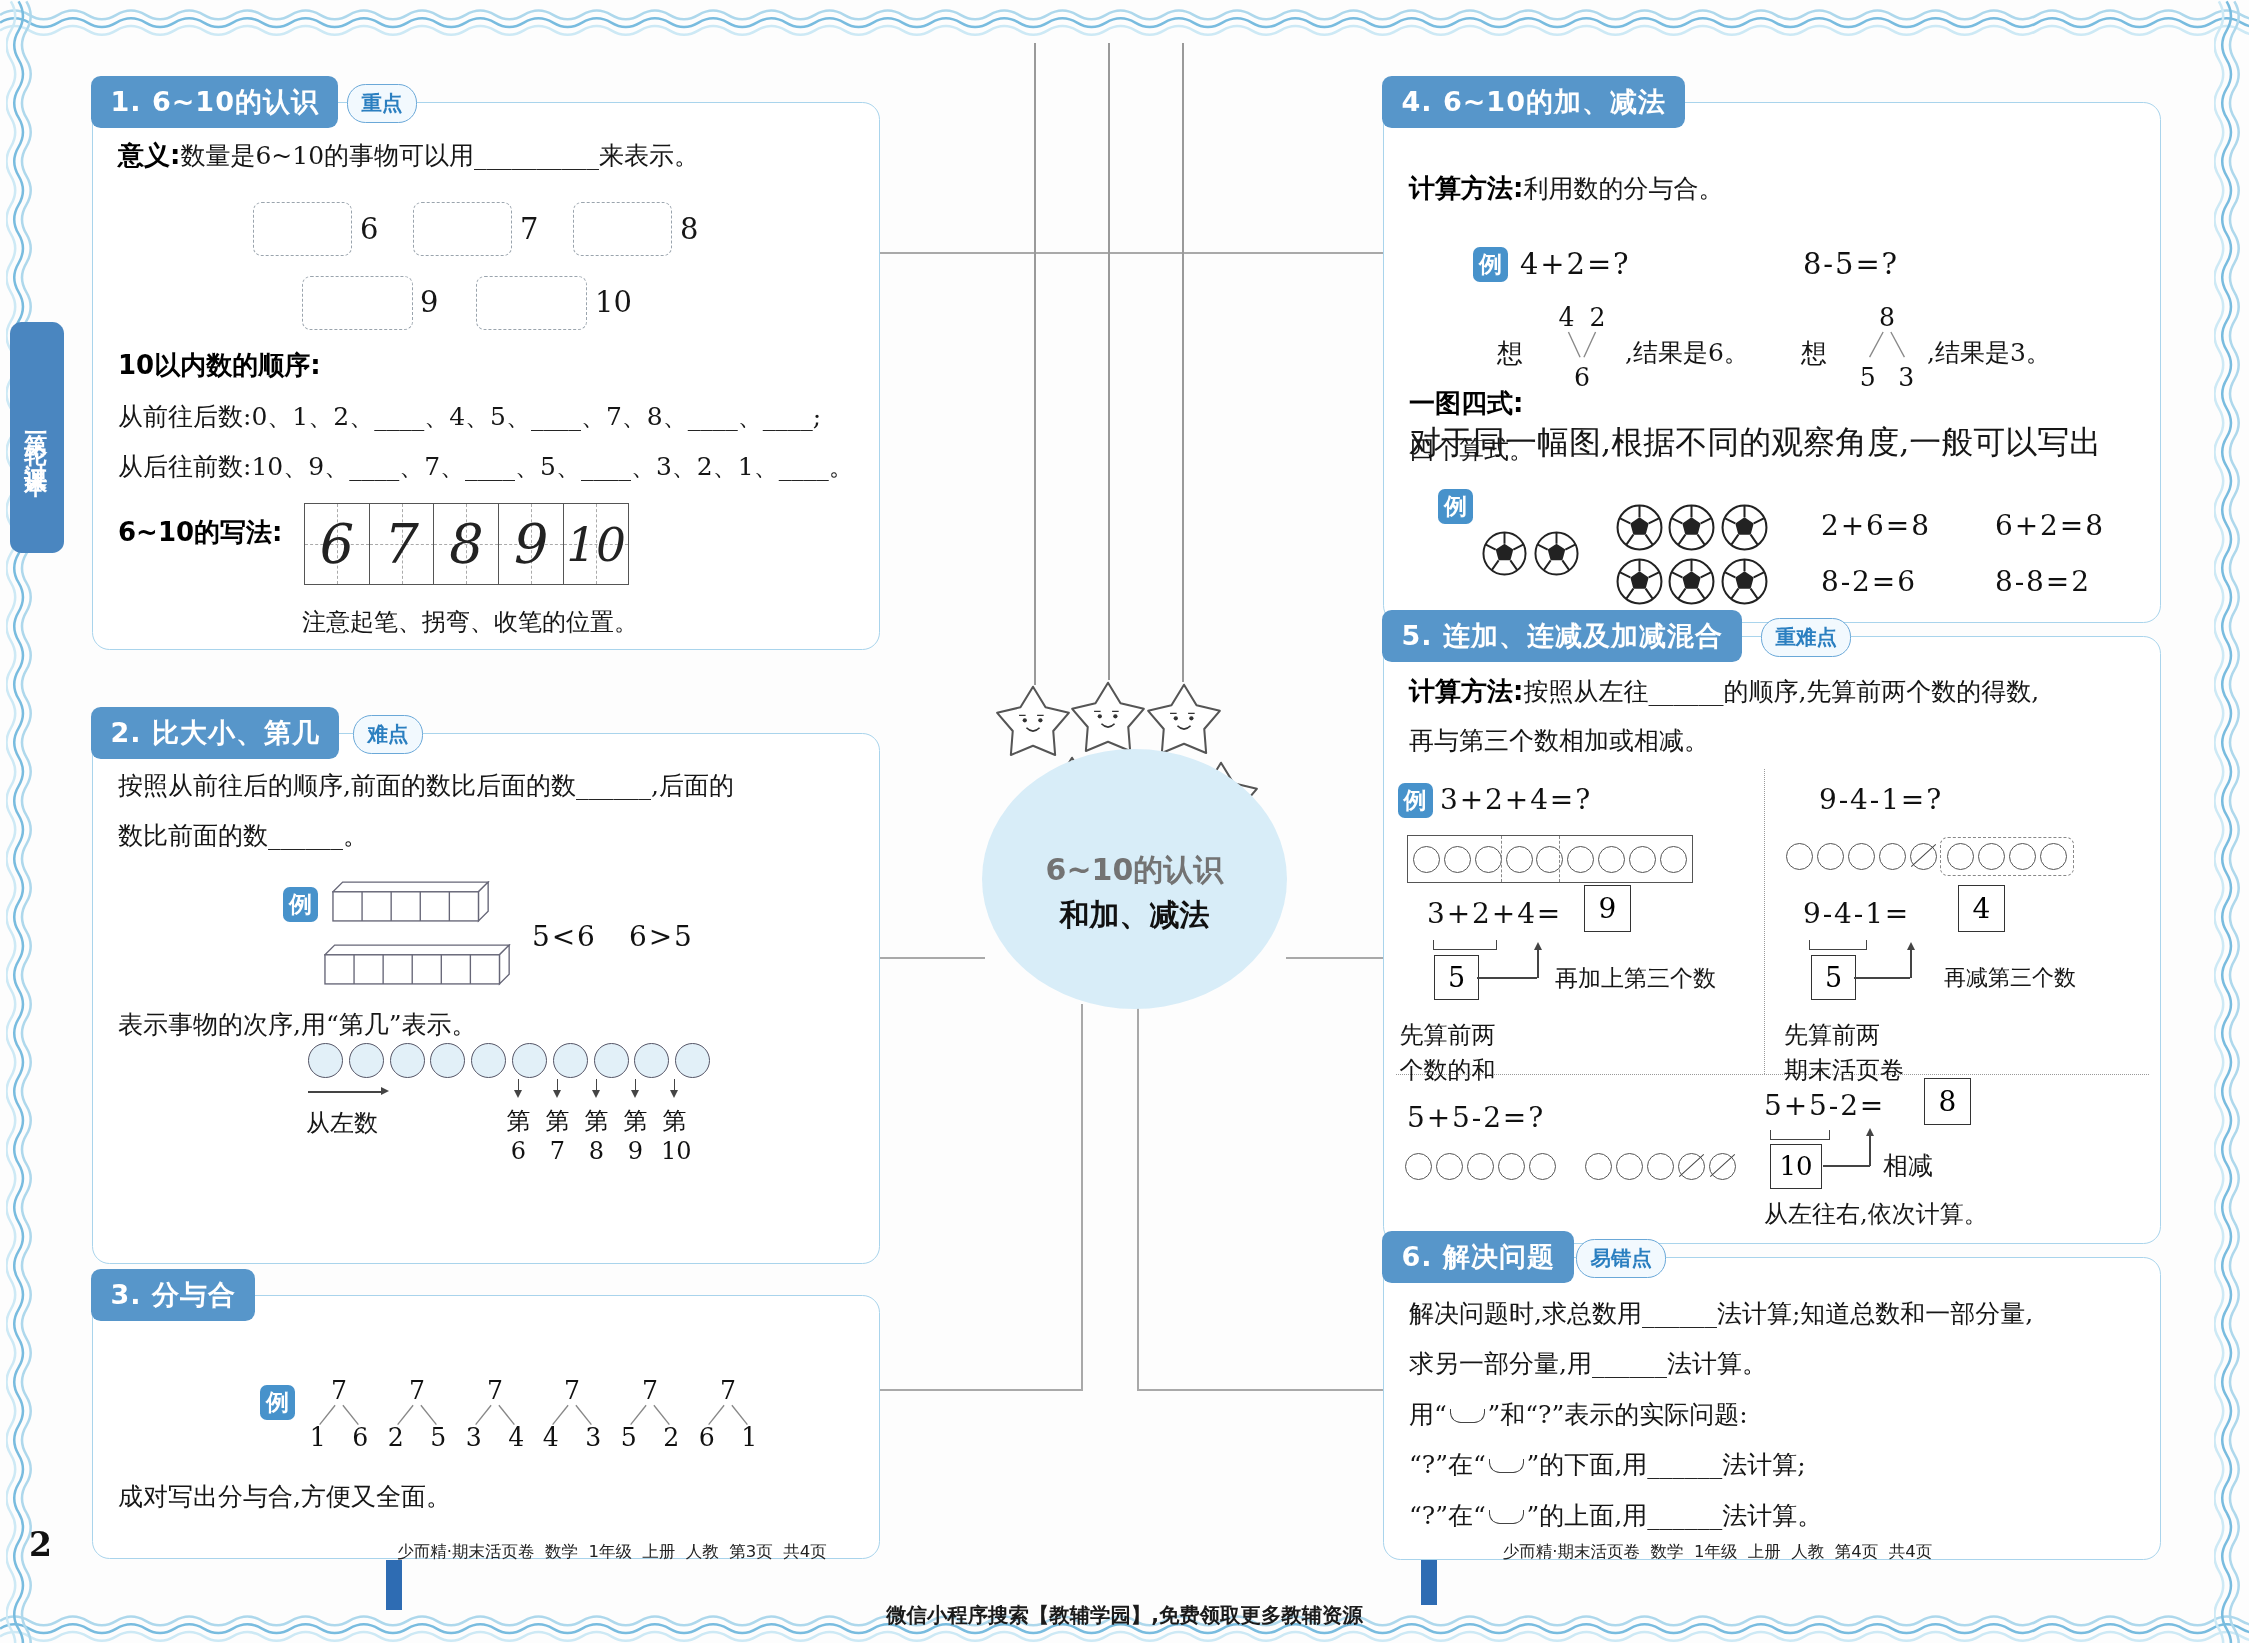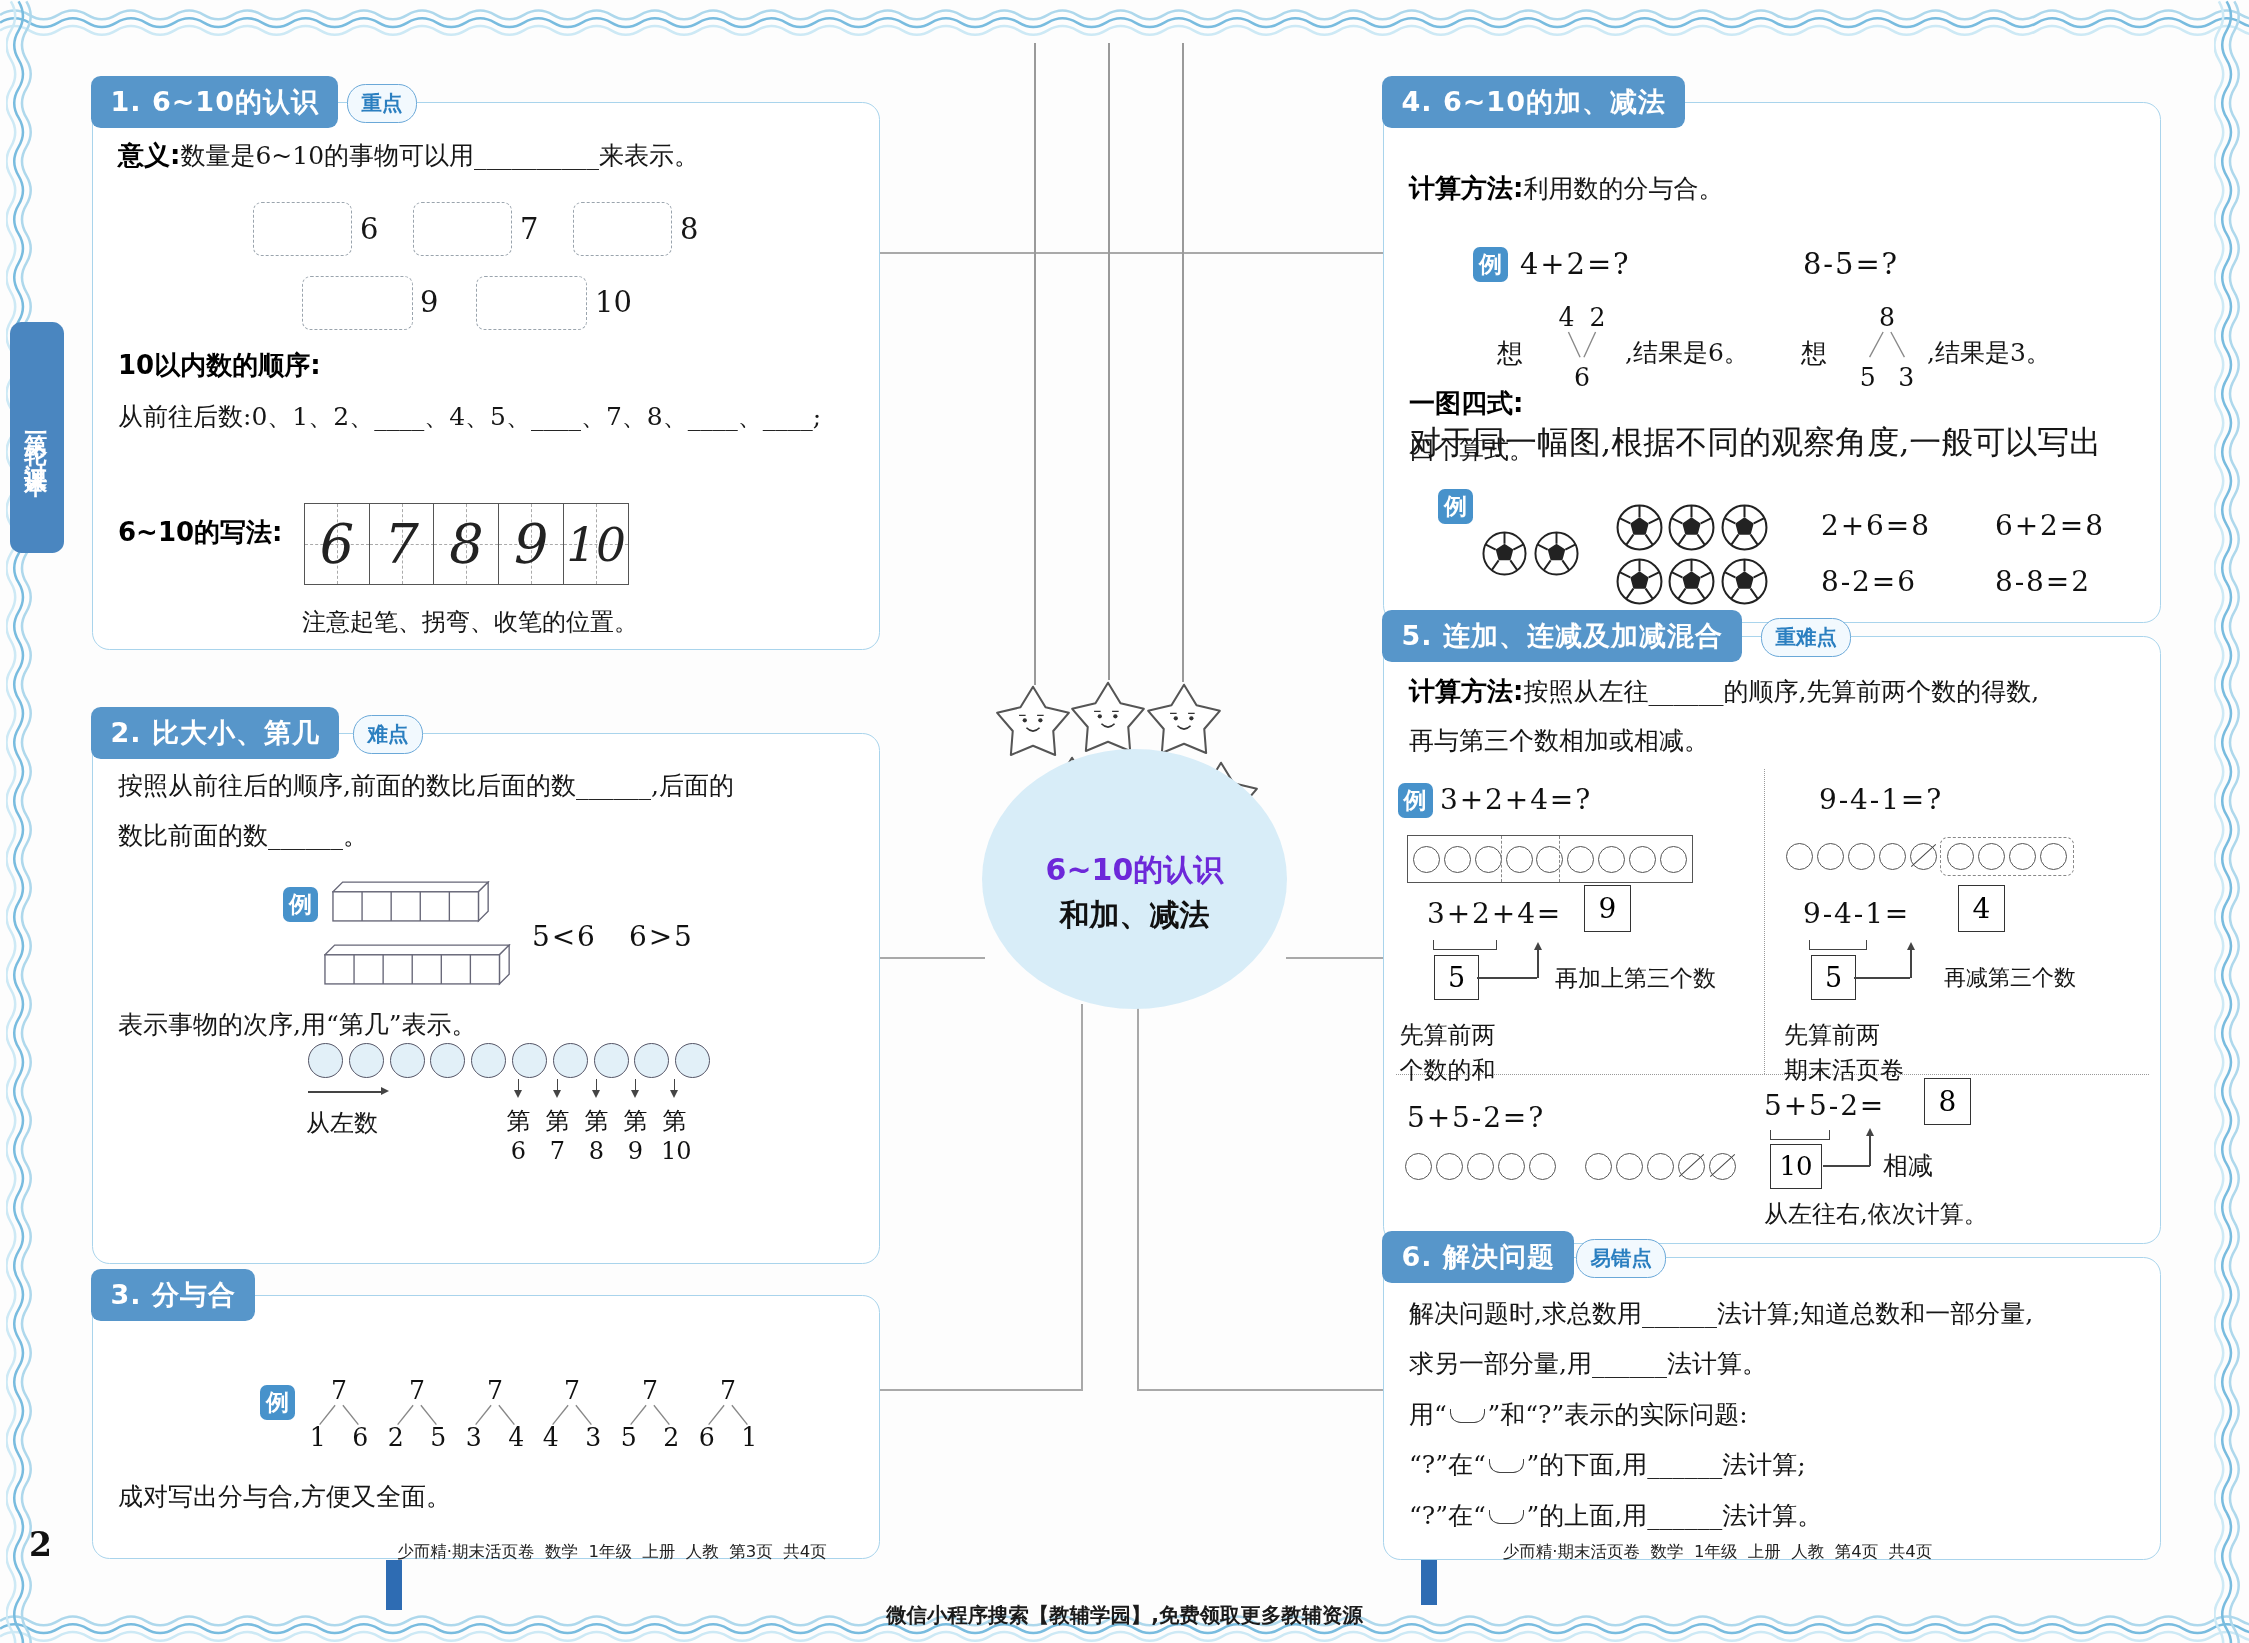--- a/index.html
+++ b/index.html
@@ -112,21 +112,21 @@
   <div class="gline" style="left:1286px;top:957px;width:97px;height:1.9px"></div>
   <div class="gline" style="left:1081px;top:1004px;width:1.9px;height:386px"></div>
   <div class="gline" style="left:878px;top:1389px;width:205px;height:1.9px"></div>
   <div class="gline" style="left:1137px;top:1004px;width:1.9px;height:386px"></div>
   <div class="gline" style="left:1137px;top:1389px;width:247px;height:1.9px"></div>
   <div class="string" style="left:1034px;top:43px;height:642px"></div>
   <div class="string" style="left:1108px;top:43px;height:637px"></div>
   <div class="string" style="left:1182px;top:43px;height:639px"></div>
 
   <div class="circleNode">
-    <div style="top:101px;font:700 30px 'DejaVu Sans',sans-serif;color:#6d28d9">6~10的认识</div>
+    <div style="top:101px;font:700 30px 'DejaVu Sans',sans-serif;color:#737373">6~10的认识</div>
     <div style="top:146px;font:700 30px 'DejaVu Sans',sans-serif;color:#111">和加、减法</div>
   </div>
   <svg class="abs" style="left:992px;top:681px" width="82" height="82" viewBox="0 0 100 100">
       <use href="#star"></use>
     </svg>
   <svg class="abs" style="left:1067px;top:677px" width="82" height="82" viewBox="0 0 100 100">
       <use href="#star"></use>
     </svg>
   <svg class="abs" style="left:1143px;top:679px" width="82" height="82" viewBox="0 0 100 100">
       <use href="#star"></use>
@@ -152,20 +152,21 @@
     <div class="nbox" style="left:320px;top:99px;width:97px;height:52px"></div>
     <div class="abs kai" style="left:427px;top:109px;font-size:29px">7</div>
     <div class="nbox" style="left:480px;top:99px;width:97px;height:52px"></div>
     <div class="abs kai" style="left:587px;top:109px;font-size:29px">8</div>
     <div class="nbox" style="left:209px;top:173px;width:109px;height:52px"></div>
     <div class="abs kai" style="left:327px;top:182px;font-size:29px">9</div>
     <div class="nbox" style="left:383px;top:173px;width:109px;height:52px"></div>
     <div class="abs kai" style="left:502px;top:182px;font-size:29px">10</div>
     <div class="abs hei" style="left:25px;top:245px;font-size:26px">10以内数的顺序:</div>
     <div class="abs kai" style="left:25px;top:297px">从前往后数:0、1、2、____、4、5、____、7、8、____、____;</div>
+    <div class="abs kai" style="left:25px;top:347px">从后往前数:10、9、____、7、____、5、____、3、2、1、____。</div>
     <div class="abs hei" style="left:25px;top:412px;font-size:26px">6~10的写法:</div>
     <div class="abs" style="left:212px;top:400px;display:flex">
       <div class="wcell">
           <div class="vm"></div>
           <div class="hm"></div>
           <span class="wdigit">6</span>
         </div>
       <div class="wcell">
           <div class="vm"></div>
           <div class="hm"></div>

